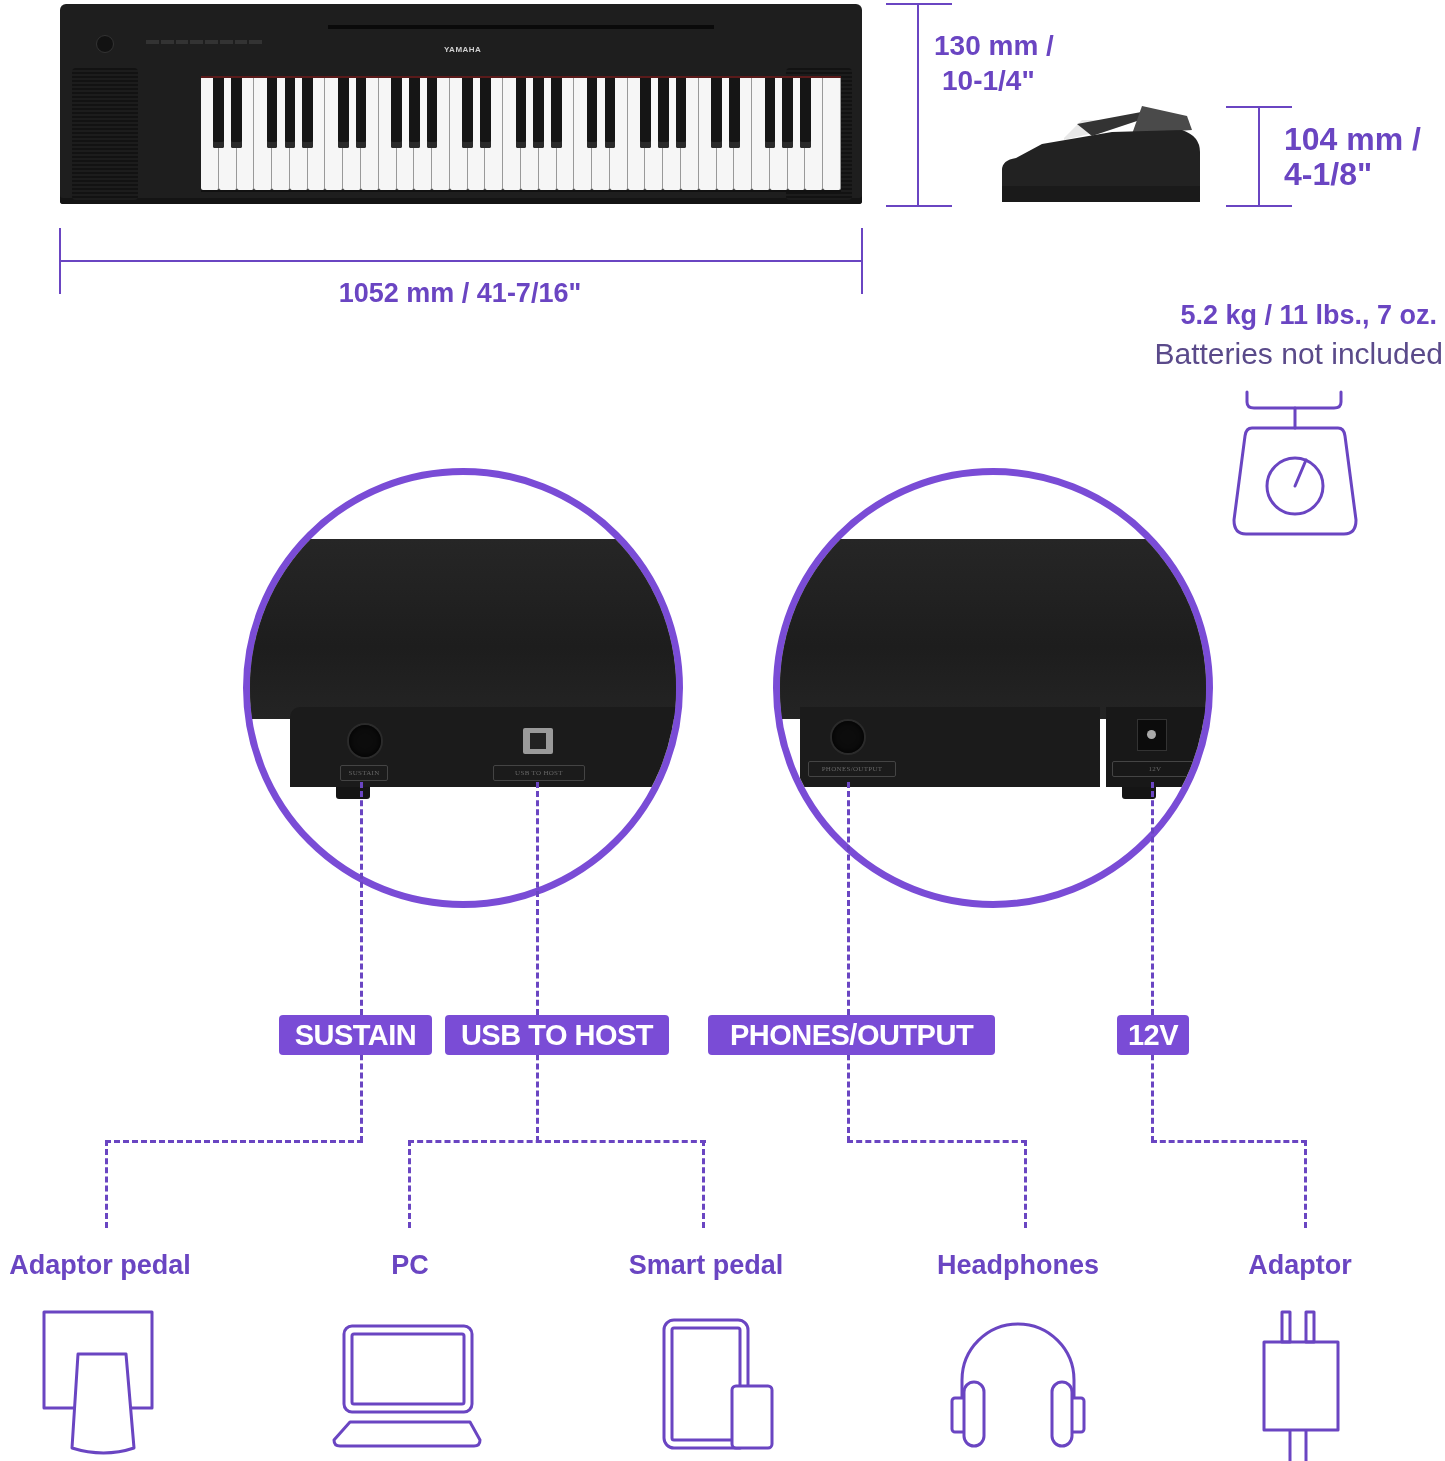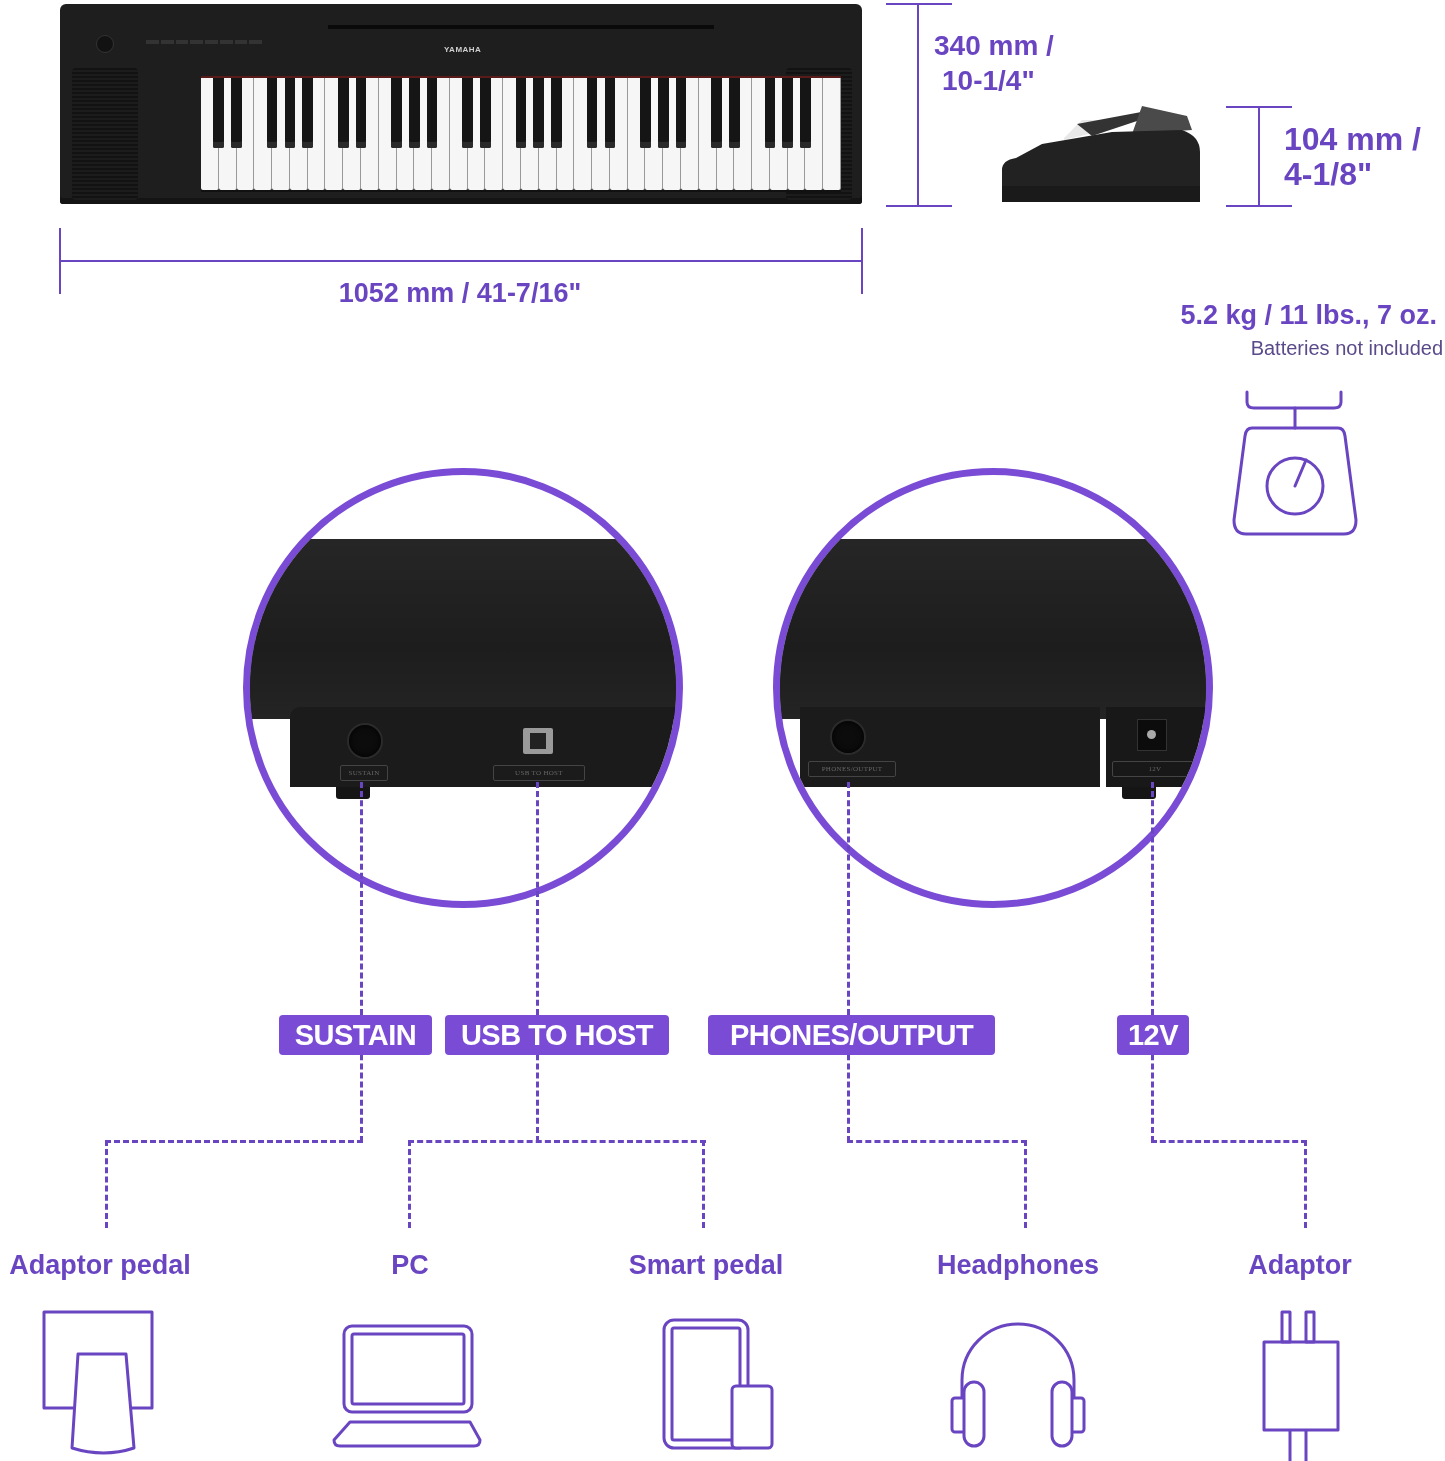--- a/index.html
+++ b/index.html
@@ -137,21 +137,21 @@
 
 <div class="dim-line" style="left:59px; top:228px; width:2px; height:66px;"></div>
 <div class="dim-line" style="left:861px; top:228px; width:2px; height:66px;"></div>
 <div class="dim-line" style="left:60px; top:260px; width:802px; height:2px;"></div>
 <div class="abs purple-text" style="left:60px; top:278px; width:800px; text-align:center; font-size:27px;">1052 mm / 41-7/16"</div>
 
 <div class="dim-line" style="left:886px; top:3px; width:66px; height:2px;"></div>
 <div class="dim-line" style="left:886px; top:205px; width:66px; height:2px;"></div>
 <div class="dim-line" style="left:917px; top:3px; width:2px; height:204px;"></div>
 <div class="abs purple-text" style="left:934px; top:28px; font-size:28px; line-height:35px;">
-  <div>340 mm /</div>
+  <div>130 mm /</div>
   <div style="padding-left:8px;">10-1/4"</div>
 </div>
 
 <svg class="side" viewBox="0 0 198 106">
   <path d="M62 38 L80 20 L110 20 L112 28 L62 40 Z" fill="#e8e8e8"></path>
   <path d="M75 24 L150 10 L156 14 L90 36 Z" fill="#333"></path>
   <rect x="140" y="10" width="4" height="20" fill="#7a1f1f"></rect>
   <path d="M140 6 L185 16 L190 30 L130 34 Z" fill="#4a4a4a"></path>
   <path d="M14 58 L40 44 L110 32 L180 30 Q198 36 198 52 L198 94 L0 94 L0 70 Q0 60 14 58 Z" fill="#222"></path>
   <rect x="0" y="86" width="198" height="16" fill="#1a1a1a"></rect>
@@ -159,21 +159,21 @@
 
 <div class="dim-line" style="left:1226px; top:106px; width:66px; height:2px;"></div>
 <div class="dim-line" style="left:1226px; top:205px; width:66px; height:2px;"></div>
 <div class="dim-line" style="left:1258px; top:106px; width:2px; height:100px;"></div>
 <div class="abs purple-text" style="left:1284px; top:122px; font-size:32px; line-height:35px;">
   <div>104 mm /</div>
   <div>4-1/8"</div>
 </div>
 
 <div class="abs purple-text" style="right:8px; top:300px; font-size:27px; text-align:right;">5.2 kg / 11 lbs., 7 oz.</div>
-<div class="abs" style="right:2px; top:337px; font-size:20px; color:#5a4a8a; text-align:right;">Batteries not included</div>
+<div class="abs" style="right:2px; top:337px; font-size:30px; color:#5a4a8a; text-align:right;">Batteries not included</div>
 <svg class="icon" style="left:1230px; top:388px;" width="130" height="150" viewBox="0 0 130 150">
   <g fill="none" stroke="#6a45c2" stroke-width="3" stroke-linecap="round" stroke-linejoin="round">
     <path d="M17 4 V14 Q17 20 24 20 H104 Q111 20 111 14 V4"></path>
     <line x1="65" y1="20" x2="65" y2="40"></line>
     <path d="M22 40 H108 Q114 40 115 48 L126 132 Q126 146 114 146 H16 Q4 146 4 132 L15 48 Q16 40 22 40 Z"></path>
     <circle cx="65" cy="98" r="28"></circle>
     <line x1="65" y1="98" x2="76" y2="72"></line>
   </g>
 </svg>
 

